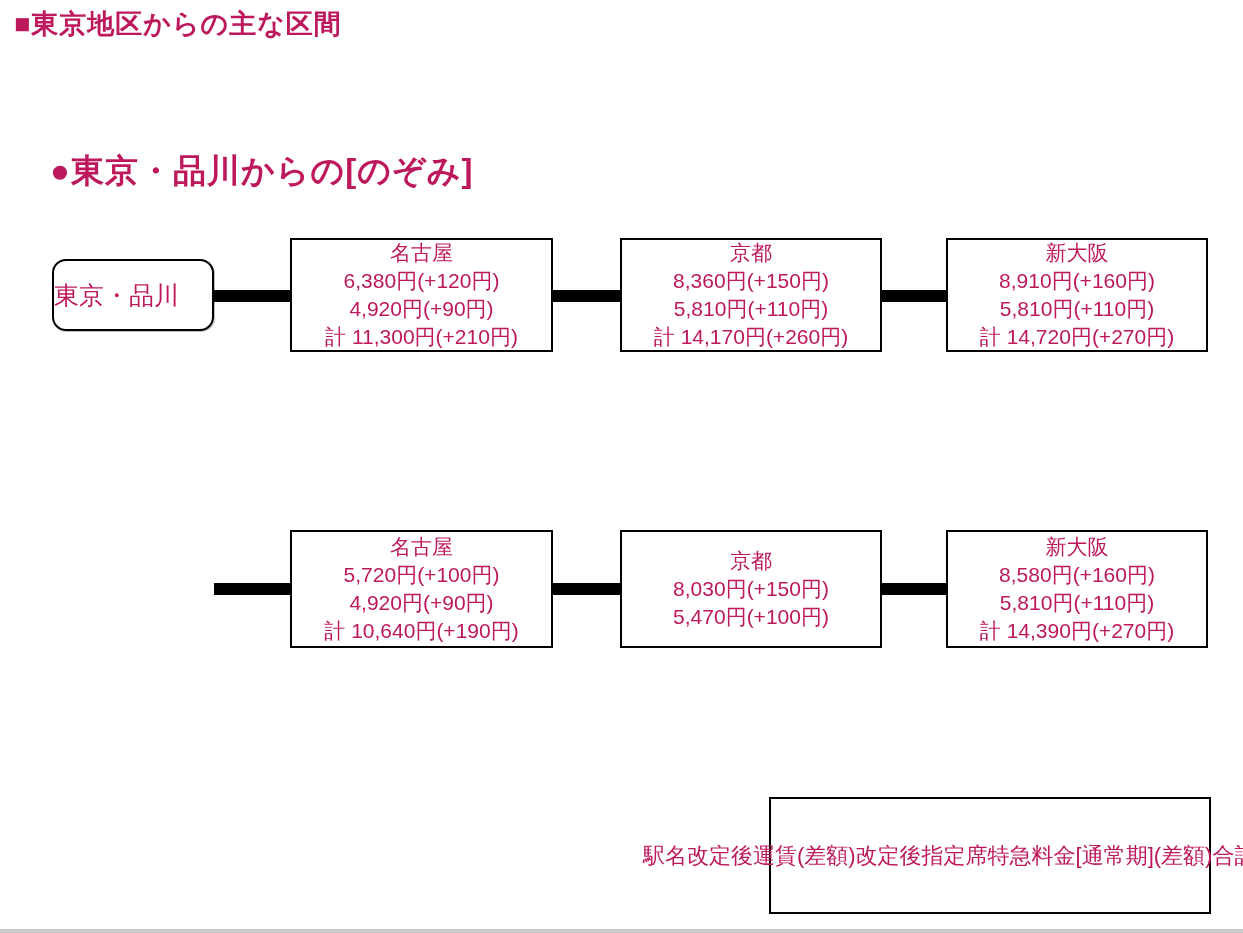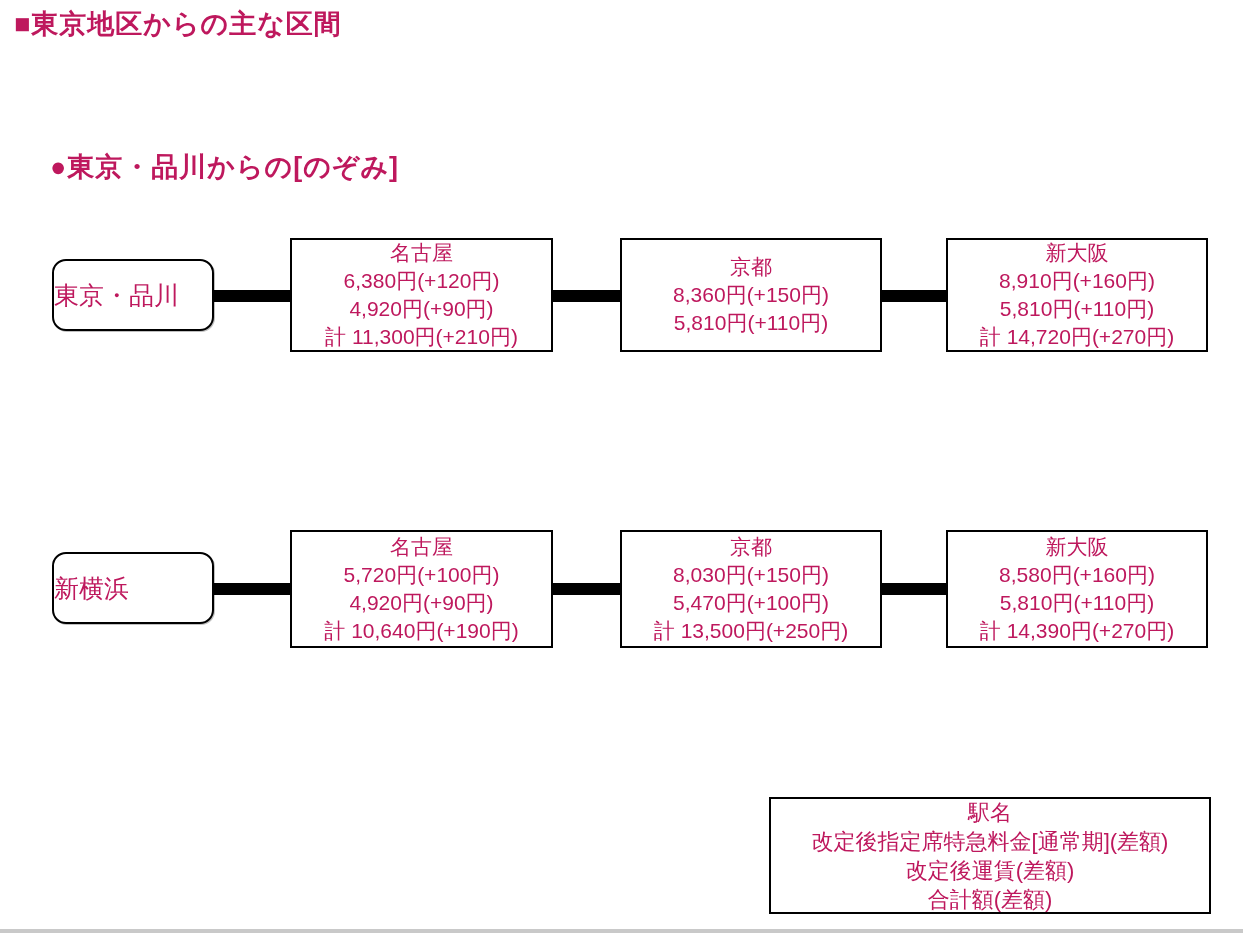--- a/index.html
+++ b/index.html
@@ -18,21 +18,21 @@
     margin:0;
     font-size:27px;
     font-weight:600;
     letter-spacing:1px;
     white-space:nowrap;
   }
   .section-heading{
     position:absolute;
     left:50px;
     margin:0;
-    font-size:27px;
+    font-size:33px;
     font-weight:600;
     letter-spacing:1px;
     white-space:nowrap;
   }
   .heading-1{top:149px;}
   .heading-2{top:442px;}
 
   .origin-box{
     position:absolute;
     left:52px;
@@ -89,21 +89,21 @@
   .conn-c2{left:882px;width:64px;}
 
   .legend-box{
     position:absolute;
     left:769px; top:797px;
     width:442px; height:117px;
     background:#ffffff;
     border:2px solid #000000;
     box-sizing:border-box;
     display:flex;
-    flex-direction:column;
+    flex-direction:row;
     justify-content:center;
     align-items:center;
     text-align:center;
   }
   .legend-box .lline{
     font-size:22px;
     line-height:29px;
     white-space:nowrap;
   }
   .bottom-bar{
@@ -134,61 +134,58 @@
     <div class="bline">名古屋</div>
     <div class="bline">6,380円(+120円)</div>
     <div class="bline">4,920円(+90円)</div>
     <div class="bline">計 11,300円(+210円)</div>
   </div>
 
   <div class="dest-box c2 r1">
     <div class="bline">京都</div>
     <div class="bline">8,360円(+150円)</div>
     <div class="bline">5,810円(+110円)</div>
+    <div class="bline">計 14,170円(+260円)</div>
   </div>
 
   <div class="dest-box c3 r1">
     <div class="bline">新大阪</div>
     <div class="bline">8,910円(+160円)</div>
     <div class="bline">5,810円(+110円)</div>
     <div class="bline">計 14,720円(+270円)</div>
   </div>
 
 
-  <div class="origin-box origin-r2">
-    <span>新横浜</span>
-  </div>
 
   <div class="connector conn-r2 conn-a2"></div>
   <div class="connector conn-r2 conn-b2"></div>
   <div class="connector conn-r2 conn-c2"></div>
 
   <div class="dest-box c1 r2">
     <div class="bline">名古屋</div>
     <div class="bline">5,720円(+100円)</div>
     <div class="bline">4,920円(+90円)</div>
     <div class="bline">計 10,640円(+190円)</div>
   </div>
 
   <div class="dest-box c2 r2">
     <div class="bline">京都</div>
     <div class="bline">8,030円(+150円)</div>
     <div class="bline">5,470円(+100円)</div>
-    <div class="bline">計 13,500円(+250円)</div>
   </div>
 
   <div class="dest-box c3 r2">
     <div class="bline">新大阪</div>
     <div class="bline">8,580円(+160円)</div>
     <div class="bline">5,810円(+110円)</div>
     <div class="bline">計 14,390円(+270円)</div>
   </div>
 
   <div class="legend-box">
     <div class="lline">駅名</div>
+    <div class="lline">改定後運賃(差額)</div>
     <div class="lline">改定後指定席特急料金[通常期](差額)</div>
-    <div class="lline">改定後運賃(差額)</div>
     <div class="lline">合計額(差額)</div>
   </div>
 
   <div class="bottom-bar"></div>
 
 </div>
 
 </body></html>

